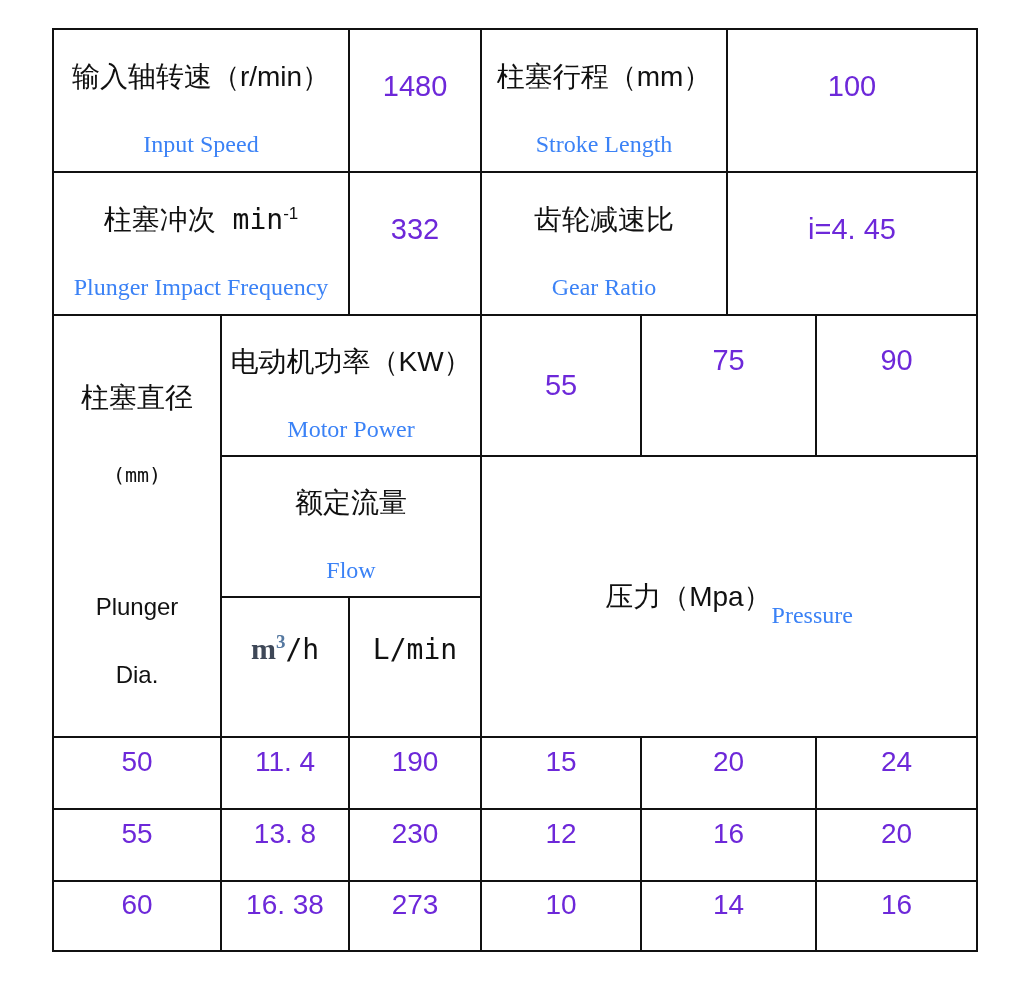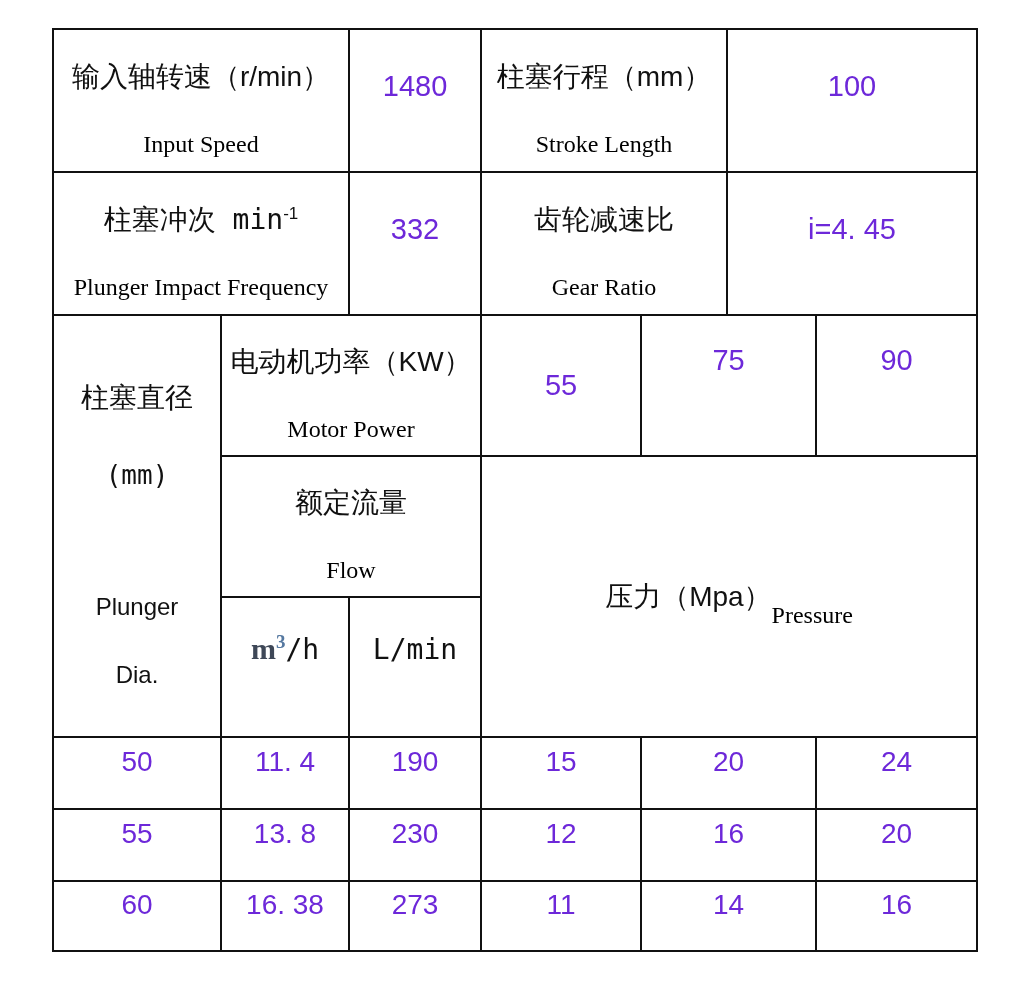--- a/index.html
+++ b/index.html
@@ -60,21 +60,21 @@
   }
   .zh sup {
     font-size: 17px;
     vertical-align: super;
     line-height: 0;
   }
   .en {
     font-family: "Liberation Serif", serif;
     font-size: 24px;
     line-height: 26px;
-    color: #000000;
+    color: #3b82f6;
     margin-top: 36px;
     text-align: center;
     white-space: nowrap;
   }
   
   .vcell {
     display: flex;
     align-items: center;
     justify-content: center;
     height: 100%;
@@ -96,21 +96,21 @@
   .pd-cell {
     display: flex;
     flex-direction: column;
     align-items: center;
     padding-top: 16px;
     height: 100%;
     box-sizing: border-box;
   }
   .pd-unit {
     font-family: "DejaVu Sans Mono", monospace;
-    font-size: 26px;
+    font-size: 20px;
     line-height: 30px;
     margin-top: 44px;
   }
   .pd-en1 { margin-top: 104px; }
   .pd-en2 { margin-top: 42px; }
   .pd-en1, .pd-en2 {
     font-family: Liberation Sans, sans-serif;
     font-size: 24px;
     line-height: 26px;
   }
@@ -358,21 +358,21 @@
               <span class="num">16. 38</span>
             </div>
           </td>
       <td>
             <div class="vcell vcell-data">
               <span class="num">273</span>
             </div>
           </td>
       <td>
             <div class="vcell vcell-data">
-              <span class="num">11</span>
+              <span class="num">10</span>
             </div>
           </td>
       <td colspan="2">
             <div class="vcell vcell-data">
               <span class="num">14</span>
             </div>
           </td>
       <td>
             <div class="vcell vcell-data">
               <span class="num">16</span>

